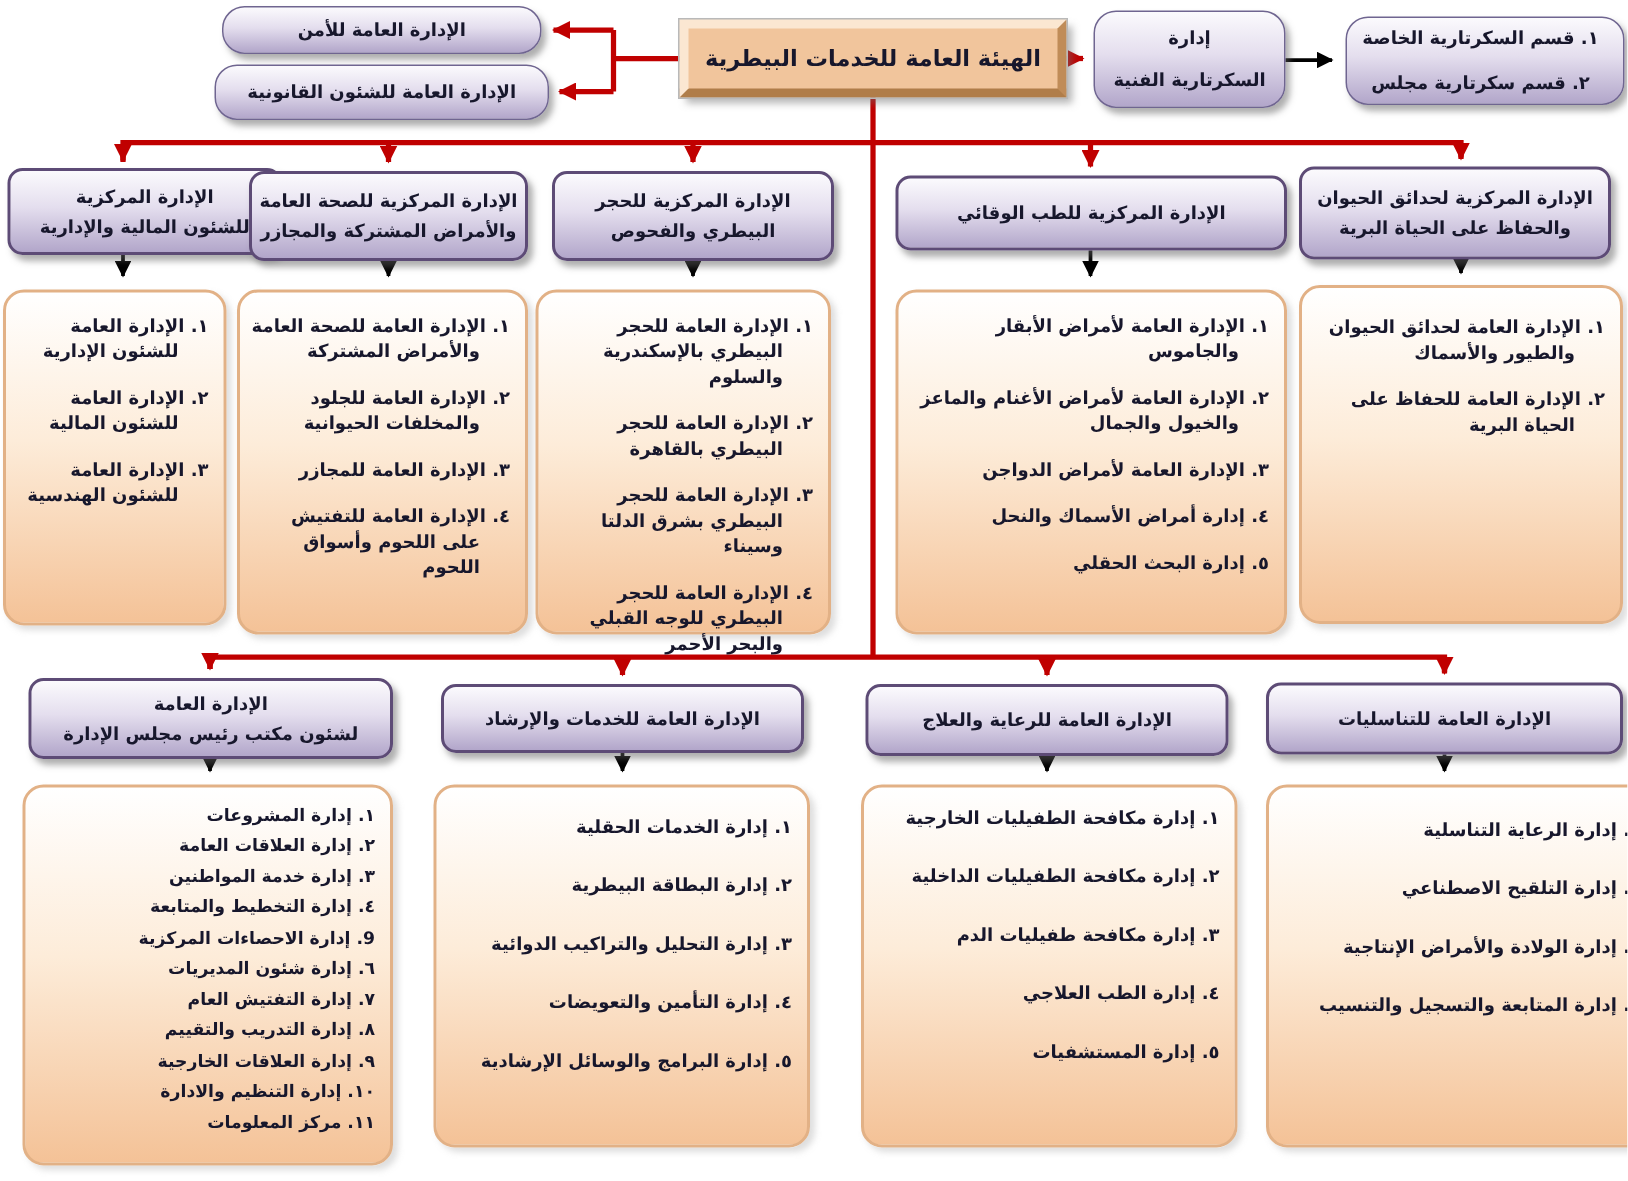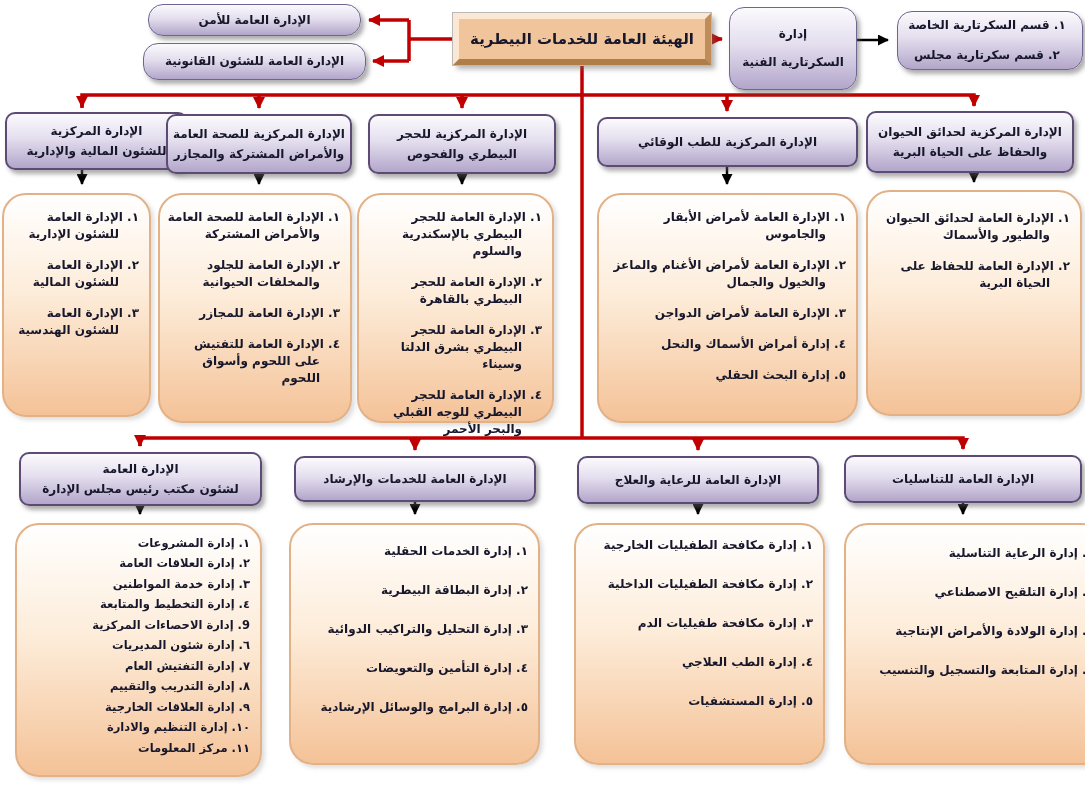--- a/index.html
+++ b/index.html
@@ -13,21 +13,21 @@
         display:flex;align-items:center;justify-content:center;direction:rtl;
         font-size:15px;text-align:center;}
 
   .hdr,.small{display:flex;align-items:center;justify-content:center;text-align:center;
         white-space:pre-line;direction:rtl;font-size:12px;line-height:1.7;
         border:2px solid #5d4b76;border-radius:10px;
         background:linear-gradient(180deg,#fbfafd 0%,#e4deee 45%,#b2a6ca 100%);
         box-shadow:3px 4px 4px rgba(95,95,95,.5);}
   .small{border-width:1.5px;border-color:#6f6590;border-radius:15px;}
 
-  .content{border:2px solid #e2b186;border-radius:24px;
+  .content{border:2px solid #e2b186;border-radius:14px;
         background:linear-gradient(180deg,#ffffff 0%,#fdecd9 45%,#f4c297 100%);
         box-shadow:3px 3px 4px rgba(160,160,160,.35);
         padding:14px 10px 6px 6px;direction:rtl;}
   .item{direction:rtl;text-align:right;font-weight:bold;font-size:12px;line-height:1.42;
         color:#17172c;padding-right:20px;text-indent:-20px;margin-bottom:14px;}
   .tight .item{font-size:11.5px;line-height:1.52;margin-bottom:3px;padding-right:12px;text-indent:-12px;}
   .gap-lg .item{margin-bottom:22px;}
   .dept{display:flex;flex-direction:column;justify-content:center;padding:4px 12px 4px 6px;}
   .dept .item{margin-bottom:6px;margin-top:6px;}
 </style>
@@ -85,21 +85,21 @@
       <line x1="698" y1="506" x2="698" y2="514" marker-end="url(#ba)"></line>
       <line x1="963" y1="503" x2="963" y2="514" marker-end="url(#ba)"></line>
     </g>
   </svg>
 
   <div class="box main" style="left:453px;top:13px;width:258px;height:52px;">الهيئة العامة للخدمات البيطرية</div>
 
   <div class="box small" style="left:148px;top:4px;width:213px;height:32px;">الإدارة العامة للأمن</div>
   <div class="box small" style="left:143px;top:43px;width:223px;height:37px;">الإدارة العامة للشئون القانونية</div>
 
-  <div class="box small" style="left:729px;top:7px;width:128px;height:83px;line-height:2.3;">إدارة
+  <div class="box small" style="left:729px;top:7px;width:128px;height:65px;line-height:2.3;">إدارة
 السكرتارية الفنية</div>
   <div class="box small dept" style="left:897px;top:11px;width:186px;height:59px;"><div class="item">١. قسم السكرتارية الخاصة</div><div class="item">٢. قسم سكرتارية مجلس</div></div>
 
   <div class="box hdr" style="left:5px;top:112px;width:183px;height:58px;">الإدارة المركزية
 للشئون المالية والإدارية</div>
   <div class="box hdr" style="left:166px;top:114px;width:186px;height:60px;">الإدارة المركزية للصحة العامة
 والأمراض المشتركة والمجازر</div>
   <div class="box hdr" style="left:368px;top:114px;width:188px;height:60px;">الإدارة المركزية للحجر
 البيطري والفحوص</div>
   <div class="box hdr" style="left:597px;top:117px;width:261px;height:50px;">الإدارة المركزية للطب الوقائي</div>

